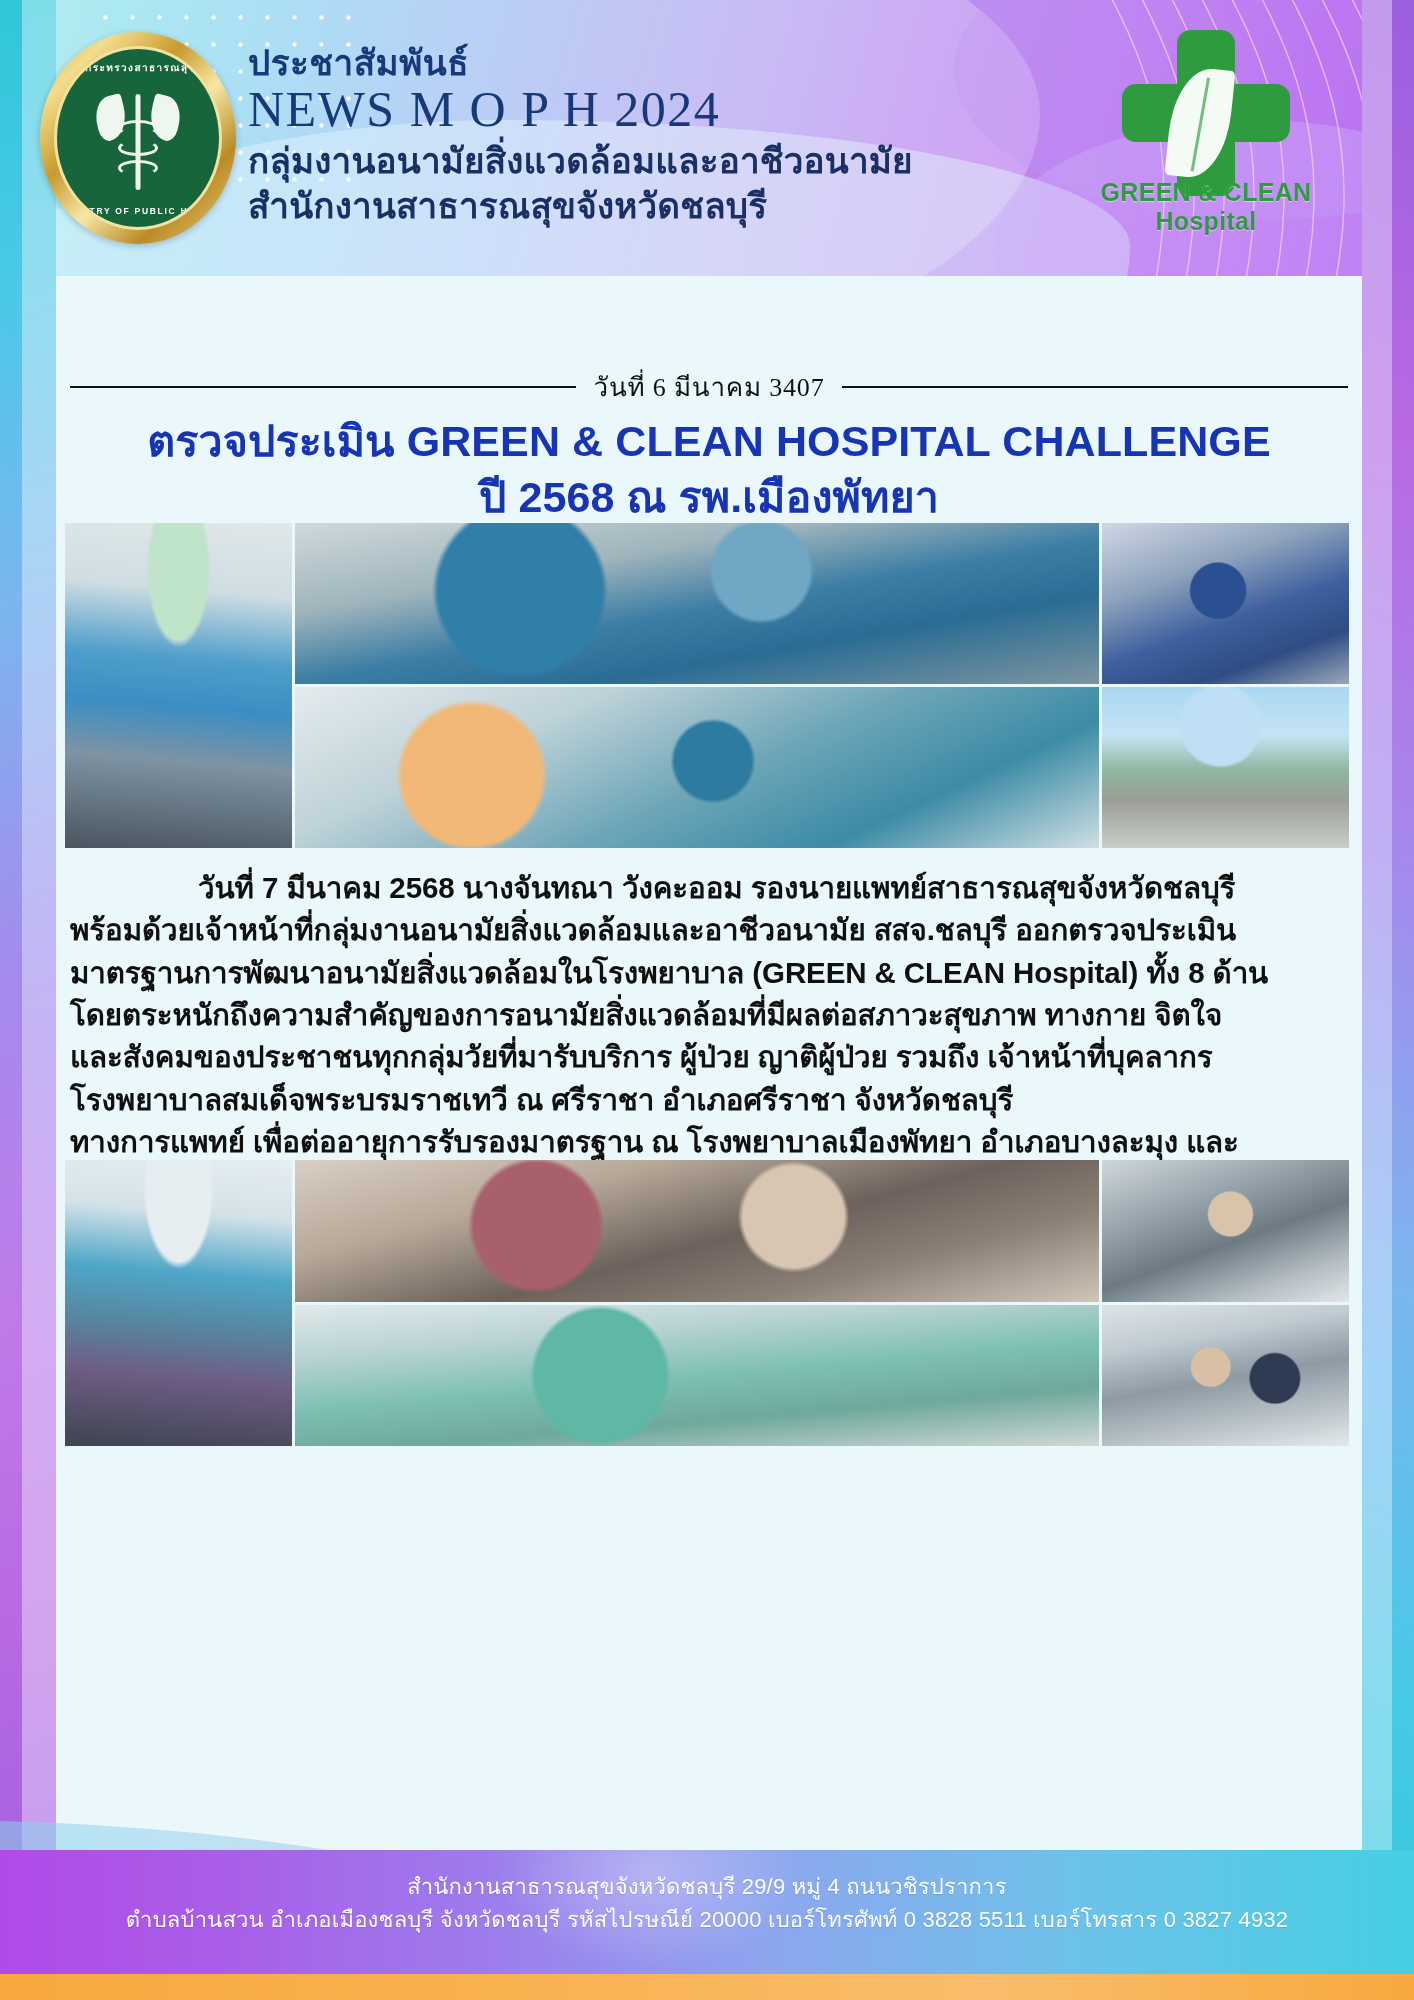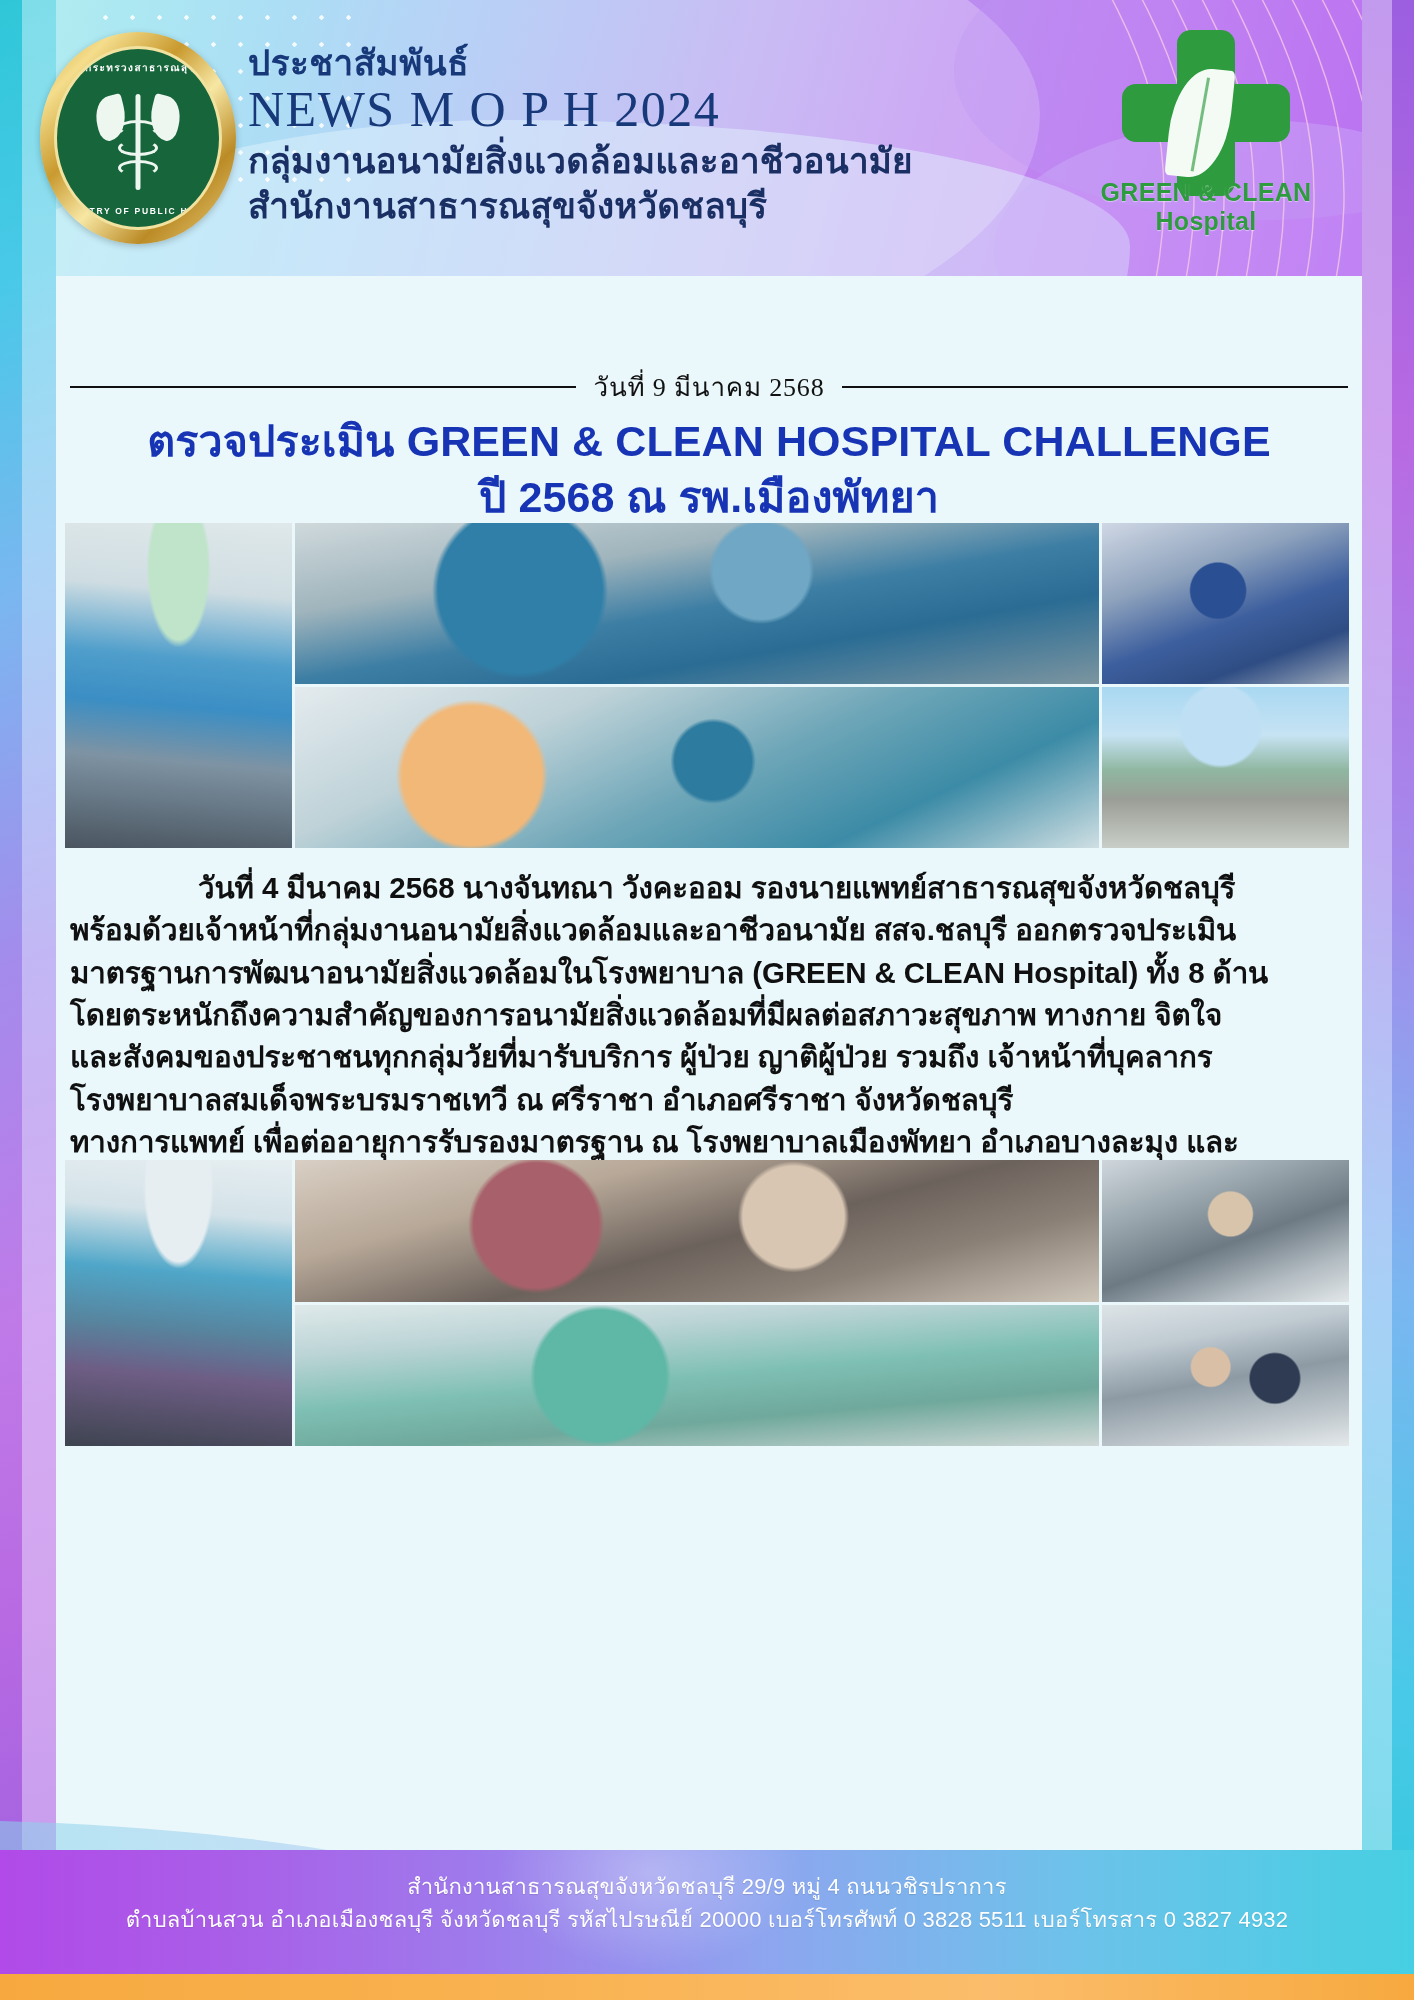--- a/index.html
+++ b/index.html
@@ -473,40 +473,40 @@
       <div class="bar-v"></div>
       <div class="leaf"></div>
     </div>
     <div class="gc-caption">GREEN &amp; CLEAN Hospital</div>
   </div>
 
   <div class="body-area">
 
     <div class="date-row">
       <div class="date-rule"></div>
-      <div class="date-text">วันที่  9  มีนาคม  2568</div>
+      <div class="date-text">วันที่  6  มีนาคม  3407</div>
       <div class="date-rule"></div>
     </div>
 
     <div class="title-block">
       <div class="title-line">ตรวจประเมิน GREEN &amp; CLEAN HOSPITAL CHALLENGE</div>
       <div class="title-line">ปี 2568  ณ  รพ.เมืองพัทยา</div>
       <div class="title-line">และรพ.สมเด็จพระบรมราชเทวี ณ ศรีราชา</div>
     </div>
 
     <div class="collage collage-top">
       <div class="ph p-meeting1"></div>
       <div class="ph p-group1 ph-center"></div>
       <div class="ph p-speaker"></div>
       <div class="ph p-meeting2"></div>
       <div class="ph p-outdoor"></div>
     </div>
 
     <div class="paragraph">
-      <div class="para-line indent">วันที่ 4 มีนาคม 2568 นางจันทณา วังคะออม รองนายแพทย์สาธารณสุขจังหวัดชลบุรี</div>
+      <div class="para-line indent">วันที่ 7 มีนาคม 2568 นางจันทณา วังคะออม รองนายแพทย์สาธารณสุขจังหวัดชลบุรี</div>
       <div class="para-line">พร้อมด้วยเจ้าหน้าที่กลุ่มงานอนามัยสิ่งแวดล้อมและอาชีวอนามัย   สสจ.ชลบุรี   ออกตรวจประเมิน</div>
       <div class="para-line">มาตรฐานการพัฒนาอนามัยสิ่งแวดล้อมในโรงพยาบาล (GREEN &amp; CLEAN Hospital) ทั้ง 8 ด้าน</div>
       <div class="para-line">โดยตระหนักถึงความสำคัญของการอนามัยสิ่งแวดล้อมที่มีผลต่อสภาวะสุขภาพ    ทางกาย    จิตใจ</div>
       <div class="para-line">และสังคมของประชาชนทุกกลุ่มวัยที่มารับบริการ  ผู้ป่วย  ญาติผู้ป่วย  รวมถึง  เจ้าหน้าที่บุคลากร</div>
       <div class="para-line">โรงพยาบาลสมเด็จพระบรมราชเทวี ณ ศรีราชา  อำเภอศรีราชา  จังหวัดชลบุรี</div>
       <div class="para-line">ทางการแพทย์  เพื่อต่ออายุการรับรองมาตรฐาน  ณ  โรงพยาบาลเมืองพัทยา  อำเภอบางละมุง  และ</div>
     </div>
 
     <div class="collage collage-bottom">
       <div class="ph p-board"></div>

